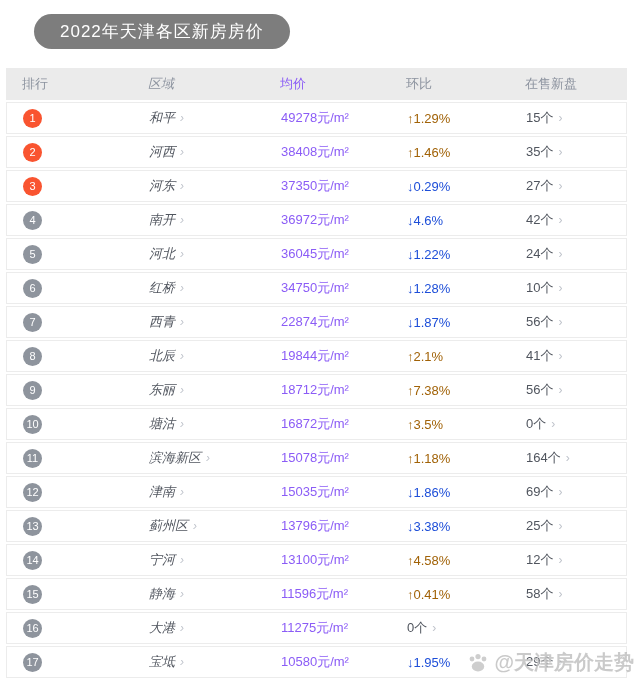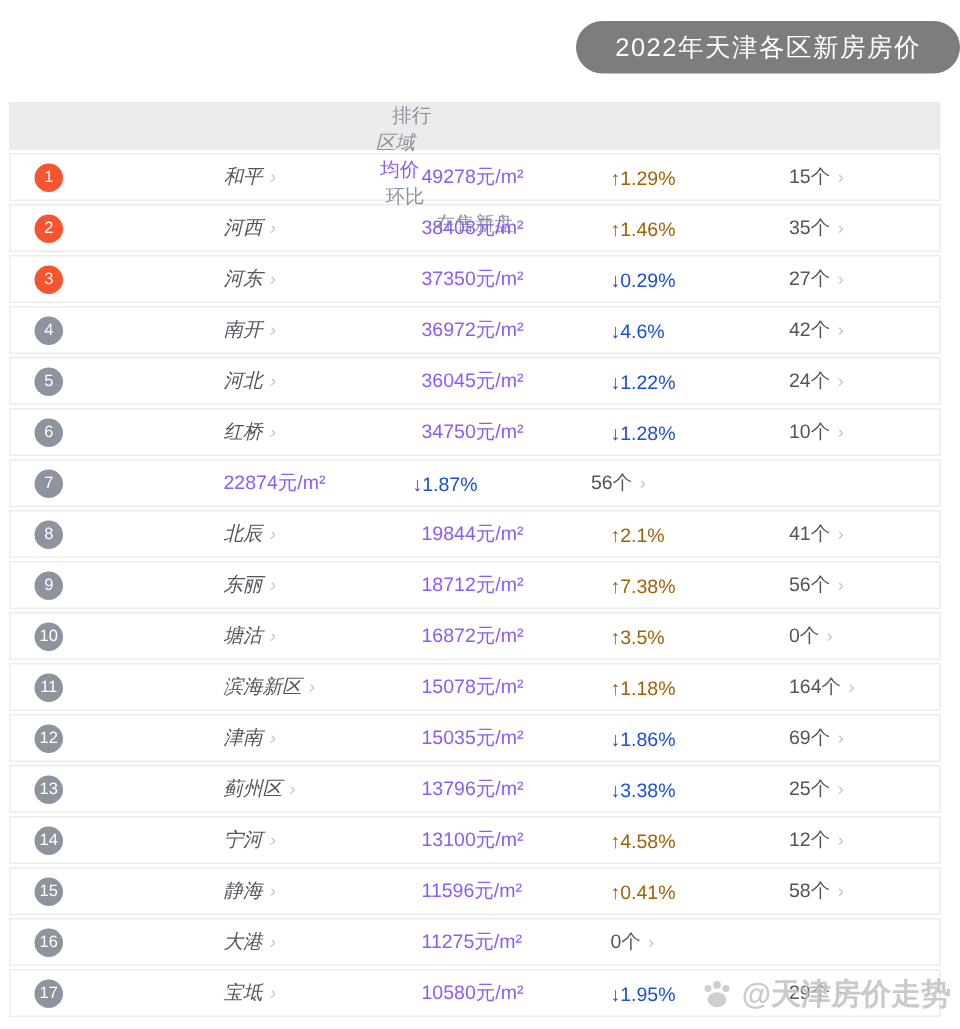--- a/index.html
+++ b/index.html
@@ -1,29 +1,29 @@
 <!DOCTYPE html>
 <html><head>
 <meta charset="utf-8">
 <style>
   * { margin: 0; padding: 0; box-sizing: border-box; }
   html, body { width: 640px; height: 686px; background: #fff; overflow: hidden; }
   body { font-family: "Liberation Sans", "DejaVu Sans", sans-serif; position: relative; }
 
-  .title-wrap { width: 100%; display: flex; justify-content: flex-end; padding-top: 14px; }
+  .title-wrap { width: 100%; display: flex; justify-content: flex-start; padding-top: 14px; padding-left: 34px; }
   .title-pill {
     background: #7d7d7d; color: #fff; font-size: 17px; letter-spacing: 1px;
     padding: 9px 26px; border-radius: 20px; line-height: 1;
   }
 
   .table { position: absolute; left: 6px; top: 68px; width: 621px; }
 
   .thead {
     display: flex; align-items: center; height: 32px;
-    background: #ebebeb; color: #8b929e; font-size: 13px; flex-direction: column;
+    background: #ebebeb; color: #8b929e; font-size: 13px;
   }
   .row {
     display: flex; align-items: center; height: 32px; margin-top: 2px;
     background: #fff; border: 1px solid #ececec; color: #50555e; font-size: 13px;
   }
 
   .col-rank    { width: 142px; padding-left: 16px; display: flex; align-items: center; }
   .col-district{ width: 132px; font-style: italic; }
   .col-price   { width: 126px; color: #8b5cf6; }
   .col-change  { width: 119px; }
@@ -161,20 +161,23 @@
       <span>↓</span><span>1.28%</span>
     </div>
     <div class="col-count link">
       <span>10个</span><span class="chev">›</span>
     </div>
   </div>
 
   <div class="row">
     <div class="col-rank">
       <span class="badge normal">7</span>
+    </div>
+    <div class="col-district link">
+      <span>西青</span><span class="chev">›</span>
     </div>
     <div class="col-price">22874元/m²</div>
     <div class="col-change down">
       <span>↓</span><span>1.87%</span>
     </div>
     <div class="col-count link">
       <span>56个</span><span class="chev">›</span>
     </div>
   </div>
 

